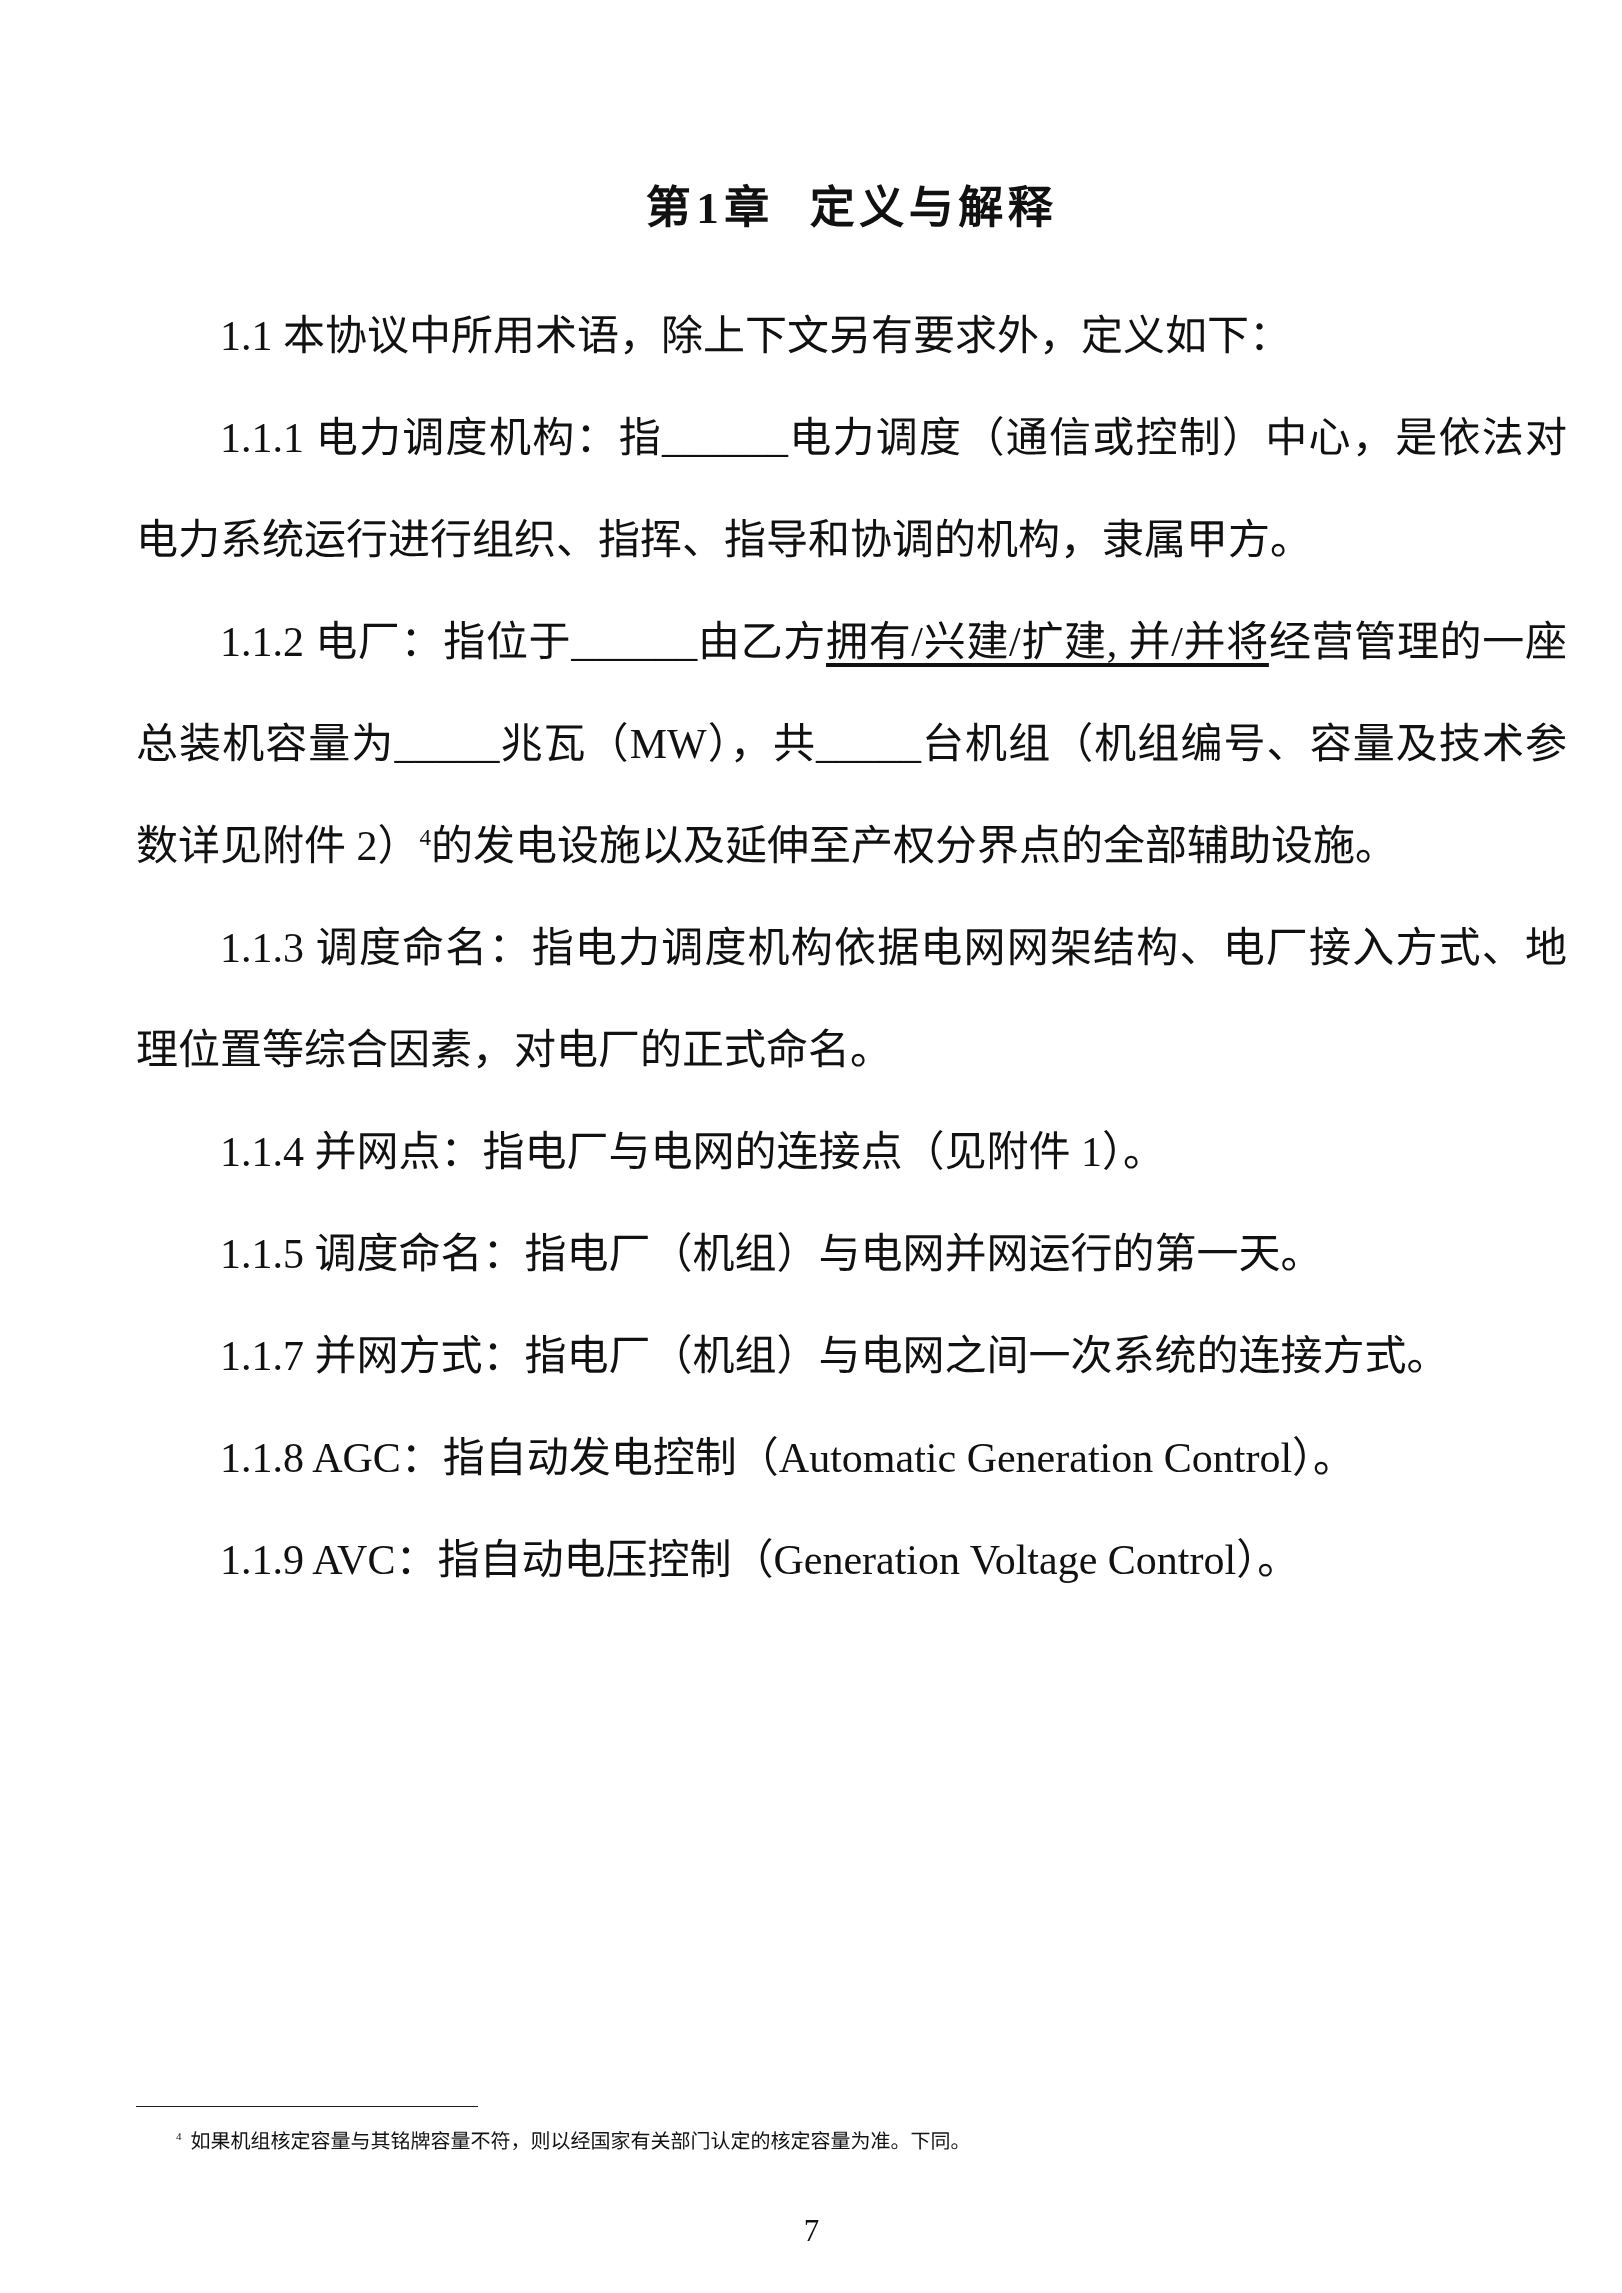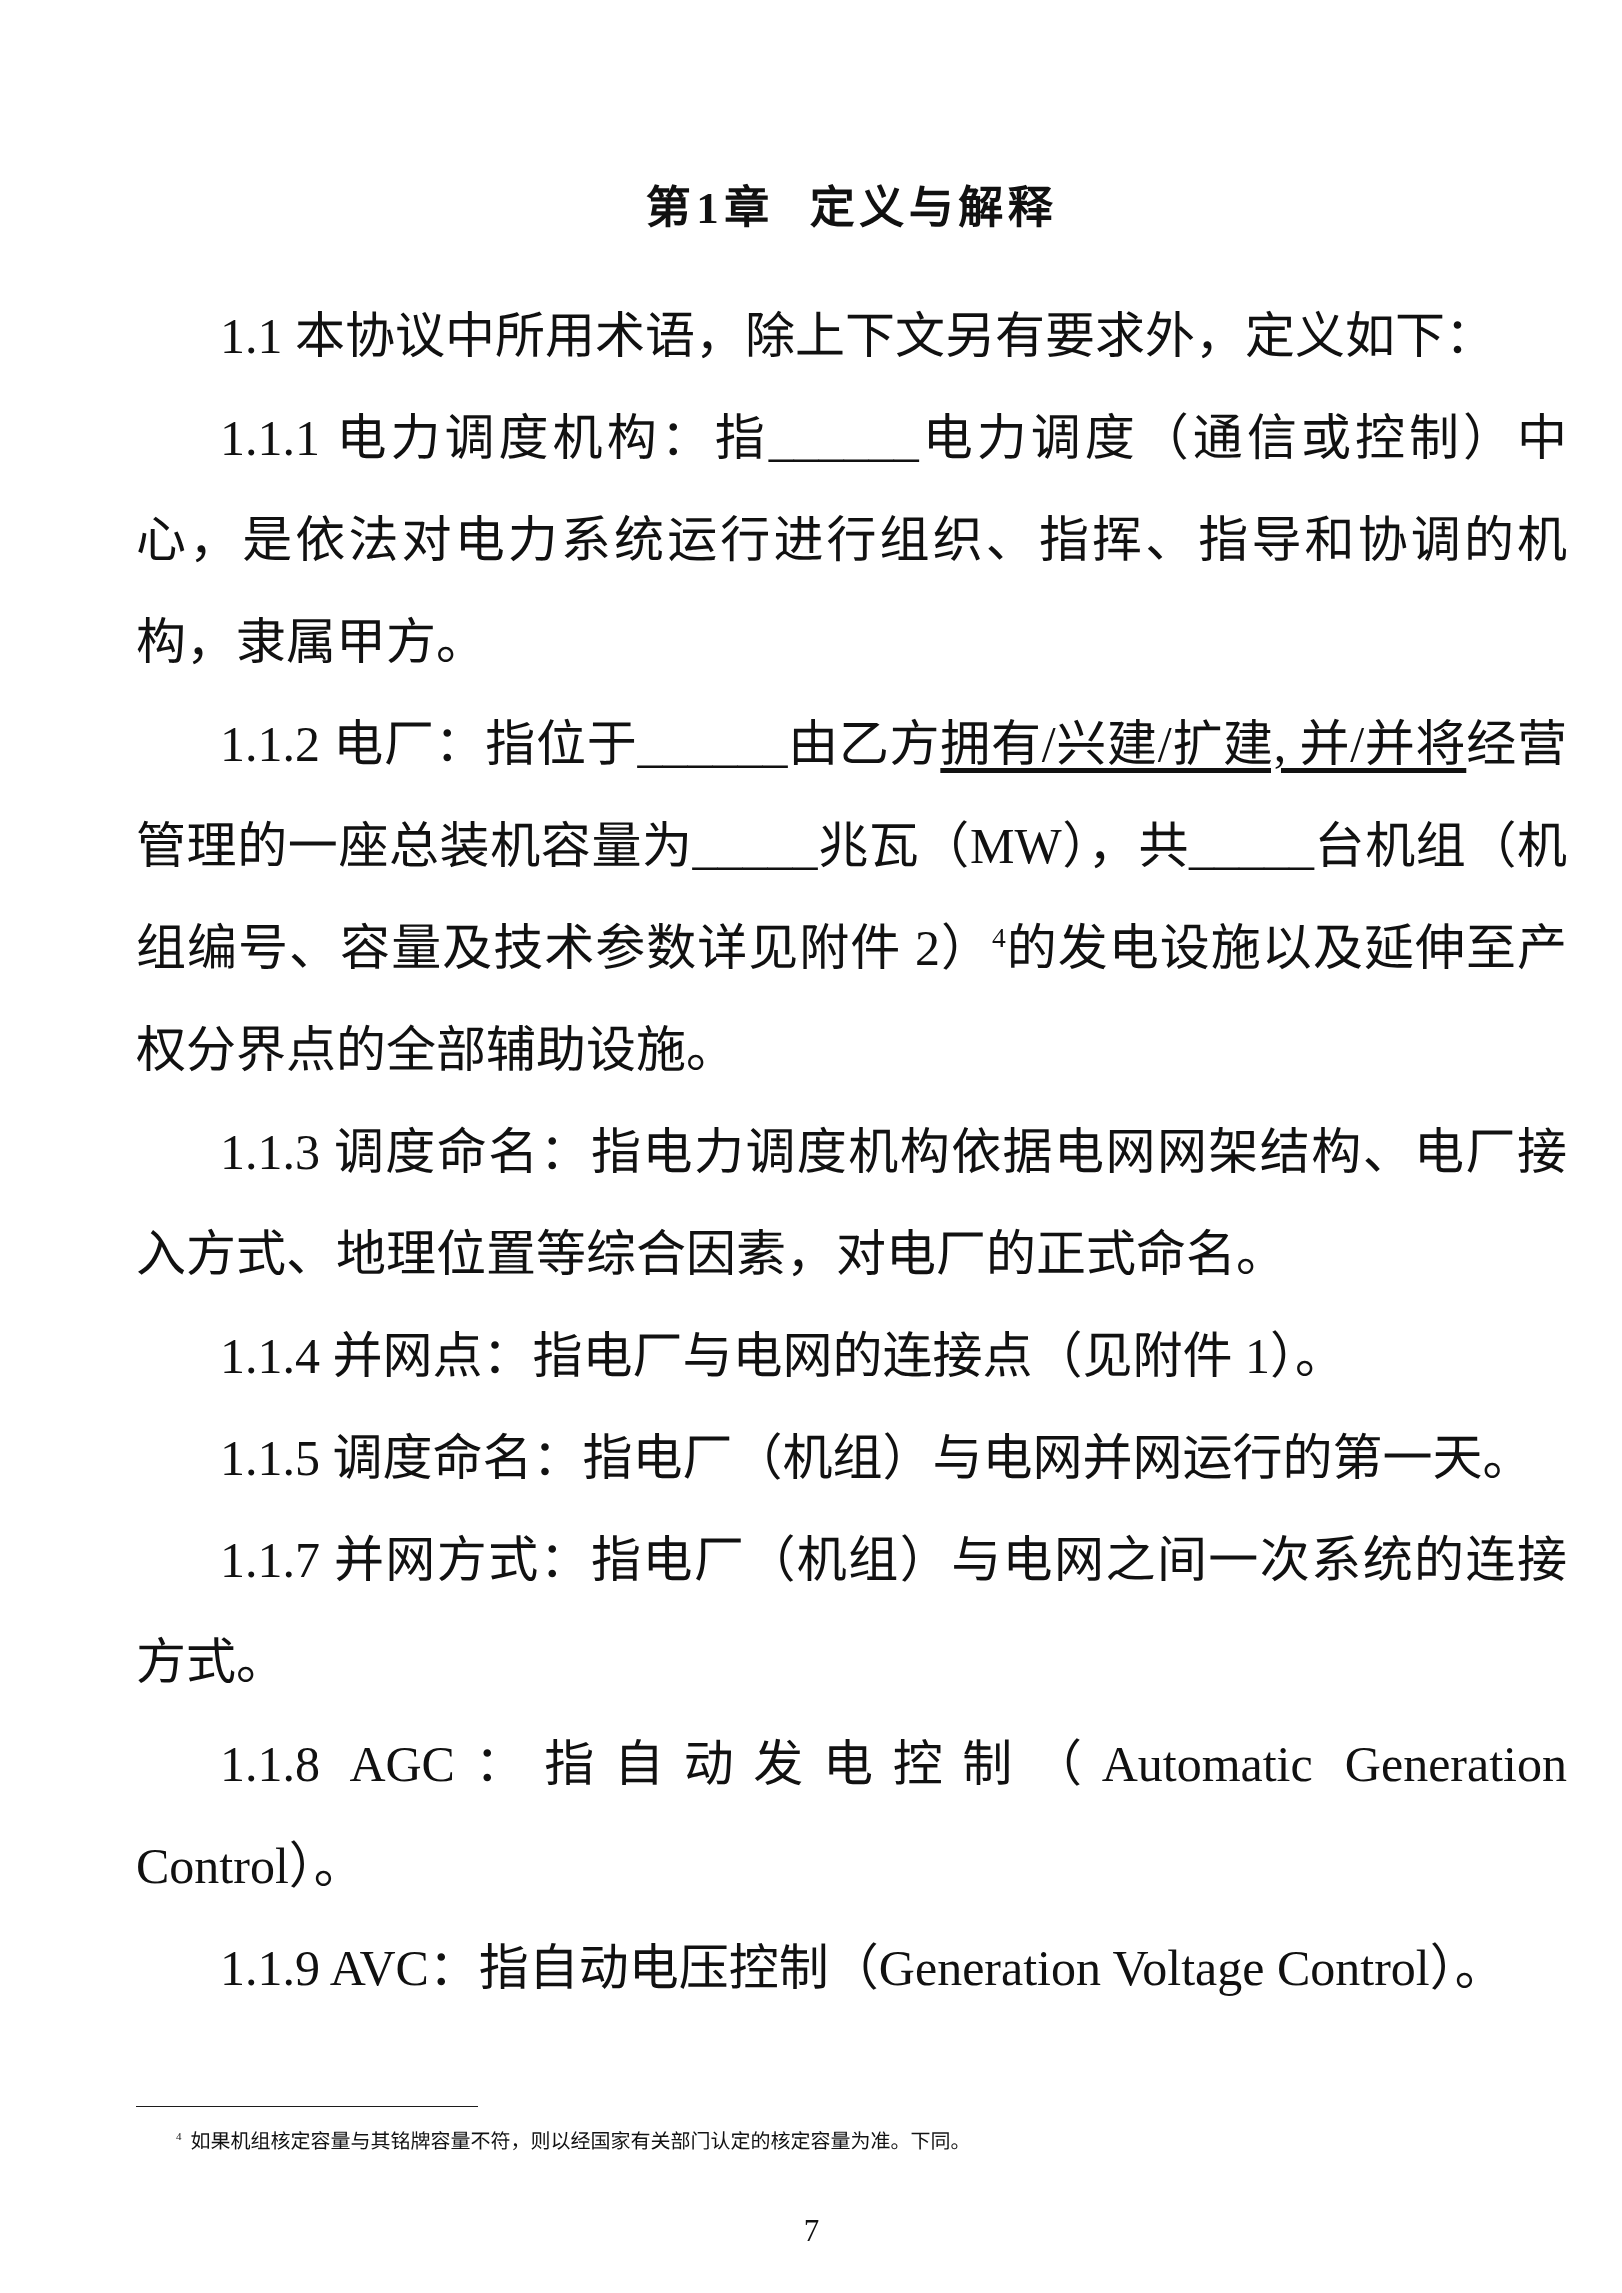--- a/index.html
+++ b/index.html
@@ -32,21 +32,21 @@
     letter-spacing: 5.5px;
     font-family: "Liberation Serif", "DejaVu Serif", serif;
   }
   .chapter-name {
     margin-left: 35px;
     letter-spacing: 4.5px;
     font-family: "Liberation Sans", "DejaVu Sans", sans-serif;
   }
 
   .clause {
-    font-size: 50px;
+    font-size: 42px;
     line-height: 102px;
     text-align: justify;
     text-indent: 84px;
     word-break: break-word;
   }
 
   .options {
     text-decoration: underline;
     text-underline-offset: 7.3px;
   }

